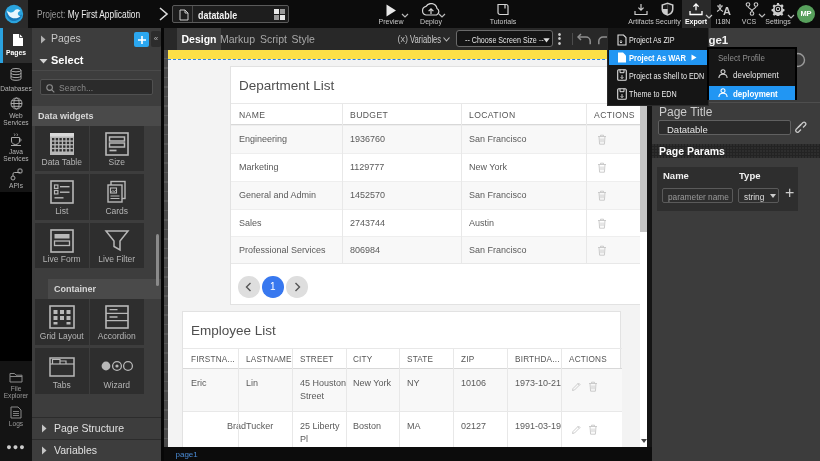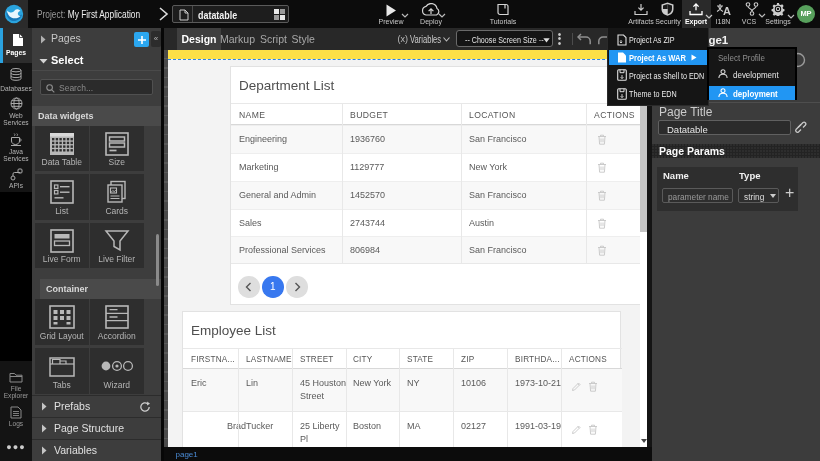--- a/index.html
+++ b/index.html
@@ -283,21 +283,21 @@
         </svg>
     <div class="tlabel">Live Form</div>
   </div>
   <div class="abs tile" style="left:58px;top:194.5px;">
     <svg class="ticon" width="26" height="24" viewBox="0 0 26 24">
           <path d="M2 2 H24 L16 12 V21 L10 17.5 V12 Z" fill="none" stroke="#b8b8b8" stroke-width="1.5"></path>
         </svg>
     <div class="tlabel">Live Filter</div>
   </div>
 
-  <div class="abs" style="left:8px;top:251px;width:149px;height:19.5px;background:#4a4a4a;padding-left:21px;">
+  <div class="abs" style="left:16px;top:251px;width:149px;height:19.5px;background:#4a4a4a;padding-left:21px;">
     <div style="position:absolute;left:6px;top:5px;font-size:9px;font-weight:bold;color:#d8d8d8;">Container</div>
   </div>
   <div class="abs tile" style="left:3px;top:271px;">
     <svg class="ticon" width="26" height="24" viewBox="0 0 26 24">
           <rect x="1" y="1" width="24" height="22" fill="none" stroke="#b8b8b8" stroke-width="1.6"></rect>
           <g fill="#b8b8b8">
             <rect x="4.5" y="5" width="4" height="4"></rect>
             <rect x="11" y="5" width="4" height="4"></rect>
             <rect x="17.5" y="5" width="4" height="4"></rect>
             <rect x="4.5" y="11" width="4" height="4"></rect>
@@ -328,30 +328,20 @@
   <div class="abs tile" style="left:58px;top:320px;">
     <svg class="ticon" width="34" height="24" viewBox="0 0 34 24">
           <circle cx="6" cy="12" r="4.4" fill="#b8b8b8"></circle>
           <circle cx="17" cy="12" r="4.4" fill="none" stroke="#b8b8b8" stroke-width="1.3"></circle>
           <circle cx="17" cy="12" r="1.6" fill="#b8b8b8"></circle>
           <circle cx="28" cy="12" r="4.4" fill="none" stroke="#b8b8b8" stroke-width="1.3"></circle>
         </svg>
     <div class="tlabel">Wizard</div>
   </div>
 
-  <div class="abs" style="left:0;top:367px;width:129px;height:21px;background:#3d3d3d;border-top:1px solid #2c2c2c;">
-    <svg style="position:absolute;left:9px;top:6px;" width="6" height="9" viewBox="0 0 6 9">
-          <path d="M1 0.5 L5.5 4.5 L1 8.5 Z" fill="#c5c5c5"></path>
-        </svg>
-    <div style="position:absolute;left:22px;top:4px;font-size:10.5px;color:#e0e0e0;">Prefabs</div>
-    <svg style="position:absolute;left:107px;top:4.5px;" width="12" height="12" viewBox="0 0 12 12">
-          <path d="M10.2 6 A4.2 4.2 0 1 1 8.6 2.7" fill="none" stroke="#cccccc" stroke-width="1.3"></path>
-          <path d="M8.2 0.6 L11 2.8 L8 4.4 Z" fill="#cccccc"></path>
-        </svg>
-  </div>
   <div class="abs" style="left:0;top:389px;width:129px;height:21px;background:#3d3d3d;border-top:1px solid #2c2c2c;">
     <svg style="position:absolute;left:9px;top:6px;" width="6" height="9" viewBox="0 0 6 9">
           <path d="M1 0.5 L5.5 4.5 L1 8.5 Z" fill="#c5c5c5"></path>
         </svg>
     <div style="position:absolute;left:22px;top:4px;font-size:10.5px;color:#e0e0e0;">Page Structure</div>
   </div>
   <div class="abs" style="left:0;top:411px;width:129px;height:22px;background:#3d3d3d;border-top:1px solid #2c2c2c;">
     <svg style="position:absolute;left:9px;top:6px;" width="6" height="9" viewBox="0 0 6 9">
           <path d="M1 0.5 L5.5 4.5 L1 8.5 Z" fill="#c5c5c5"></path>
         </svg>

